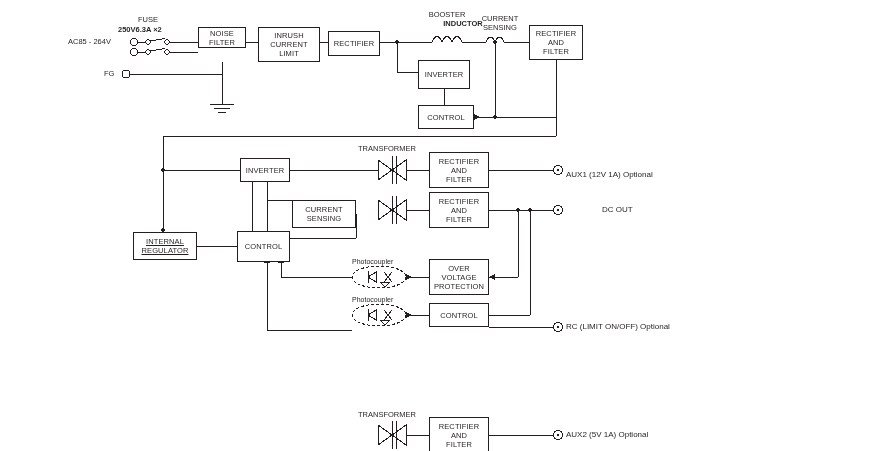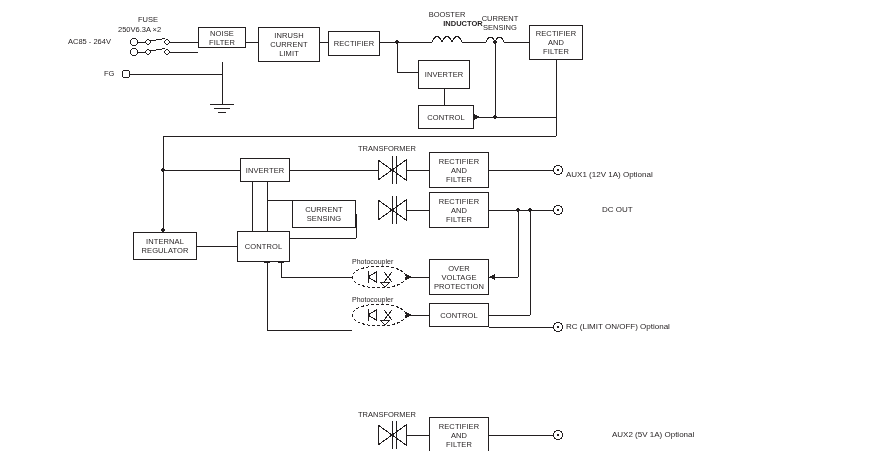--- a/index.html
+++ b/index.html
@@ -208,21 +208,21 @@
       <line x1="489" y1="435" x2="553" y2="435"></line>
       <circle cx="558" cy="435" r="4.5" fill="#ffffff"></circle>
       <circle cx="558" cy="435" r="1.6" fill="#231f20" stroke="none"></circle>
 
     </g>
   </svg>
 
   <div class="lbl" style="left:68px; top:37px;">AC85 - 264V</div>
   <div class="lbl" style="left:104px; top:69px;">FG</div>
   <div class="lbl" style="left:138px; top:15px;">FUSE</div>
-  <div class="lbl" style="left:118px; top:25px;">250V6.3A ×2</div>
+  <div class="lbl" style="left:118px; top:25px;font-weight:bold;">250V6.3A ×2</div>
 
   <div class="lbl" style="left:417px; top:10px; width:60px;">BOOSTER</div>
   <div class="lbl" style="left:433px; top:19px; width:60px;font-weight:bold;">INDUCTOR</div>
 
   <div class="lbl" style="left:472px; top:14px; width:56px;">CURRENT</div>
   <div class="lbl" style="left:472px; top:23px; width:56px;">SENSING</div>
 
   <div class="lbl" style="left:358px; top:144px;">TRANSFORMER</div>
   <div class="lbl" style="left:358px; top:410px;">TRANSFORMER</div>
 
@@ -260,21 +260,21 @@
 
   <div class="box" style="left:240px; top:158px; width:50px; height:24px;">
     <span>INVERTER</span>
   </div>
 
   <div class="box" style="left:292px; top:200px; width:64px; height:28px;">
     <span>CURRENT</span>
     <span>SENSING</span>
   </div>
 
-  <div class="box" style="left:133px; top:232px; width:64px; height:28px;">
+  <div class="box" style="left:133px; top:232px; width:64px; height:28px;text-decoration:underline;">
     <span>INTERNAL</span>
     <span>REGULATOR</span>
   </div>
 
   <div class="box" style="left:237px; top:231px; width:53px; height:31px;">
     <span>CONTROL</span>
   </div>
 
   <div class="box" style="left:429px; top:152px; width:60px; height:36px;">
     <span>RECTIFIER</span>
@@ -300,15 +300,15 @@
 
   <div class="box" style="left:429px; top:417px; width:60px; height:36px;">
     <span>RECTIFIER</span>
     <span>AND</span>
     <span>FILTER</span>
   </div>
 
   <div class="term-label" style="left:566px; top:170px;">AUX1 (12V 1A) Optional</div>
   <div class="term-label" style="left:566px; top:205px;padding-left:36px;">DC OUT</div>
   <div class="term-label" style="left:566px; top:322px;">RC (LIMIT ON/OFF) Optional</div>
-  <div class="term-label" style="left:566px; top:430px;margin-left:46px;">AUX2 (5V 1A) Optional</div>
+  <div class="term-label" style="left:566px; top:430px;">AUX2 (5V 1A) Optional</div>
 
 </div>
 
 </body></html>

